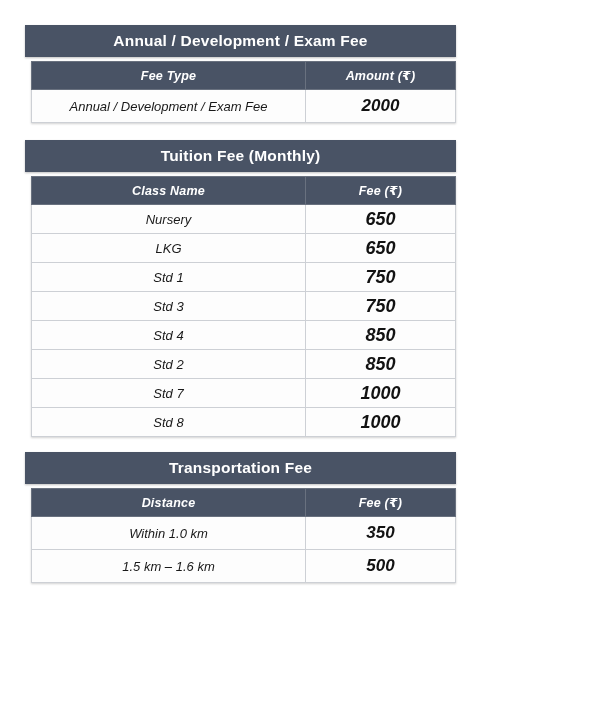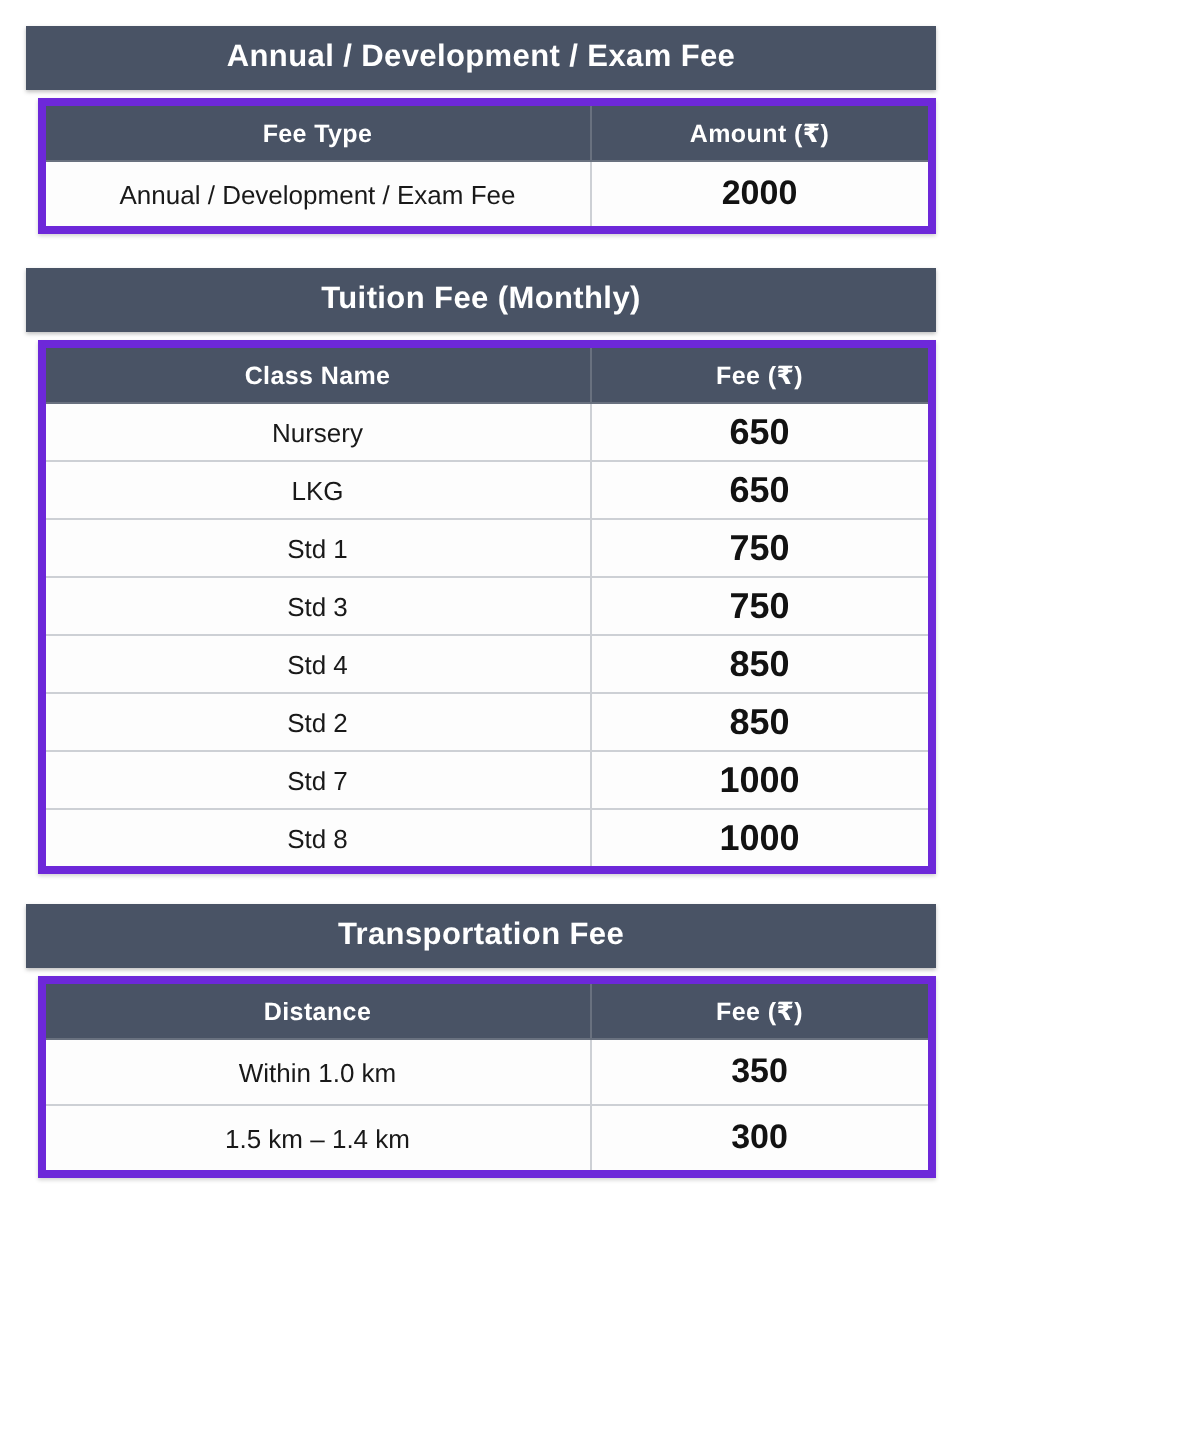--- a/index.html
+++ b/index.html
@@ -12,21 +12,21 @@
     background: #ffffff;
     font-family: "Liberation Sans", "DejaVu Sans", sans-serif;
     overflow: hidden;
   }
 
   .page {
     position: relative;
     width: 488px;
     height: 716px;
     box-sizing: border-box;
-    padding: 0;
+    padding: 12px;
     background: #ffffff;
   }
 
   .section {
     width: 100%;
   }
 
   
   .banner {
     margin: 0 20px 0 13px;
@@ -42,21 +42,22 @@
   }
 
   
   .fee-table {
     margin: 4px 32px 0 19px;
     border-collapse: collapse;
     width: calc(100% - 39px);
     table-layout: fixed;
     background: #fdfdfd;
     box-shadow: 0 1px 2px rgba(0,0,0,0.18);
-    border: 4px solid #6d28d9;
+    border: 1px solid #6d28d9;
+    font-style: italic;
   }
 
   .fee-table col.col-label { width: 274px; }
   .fee-table col.col-value { width: auto; }
 
   .fee-table thead th {
     background: #495365;
     color: #ffffff;
     font-size: 12.5px;
     font-weight: bold;
@@ -189,19 +190,19 @@
           <th>Distance</th>
           <th>Fee (₹)</th>
         </tr>
       </thead>
       <tbody>
         <tr class="tall">
           <td class="label">Within 1.0 km</td>
           <td class="value">350</td>
         </tr>
         <tr class="tall">
-          <td class="label">1.5 km – 1.4 km</td>
-          <td class="value">300</td>
+          <td class="label">1.5 km – 1.6 km</td>
+          <td class="value">500</td>
         </tr>
       </tbody>
     </table>
   </div>
 </div>
 
 </body></html>

